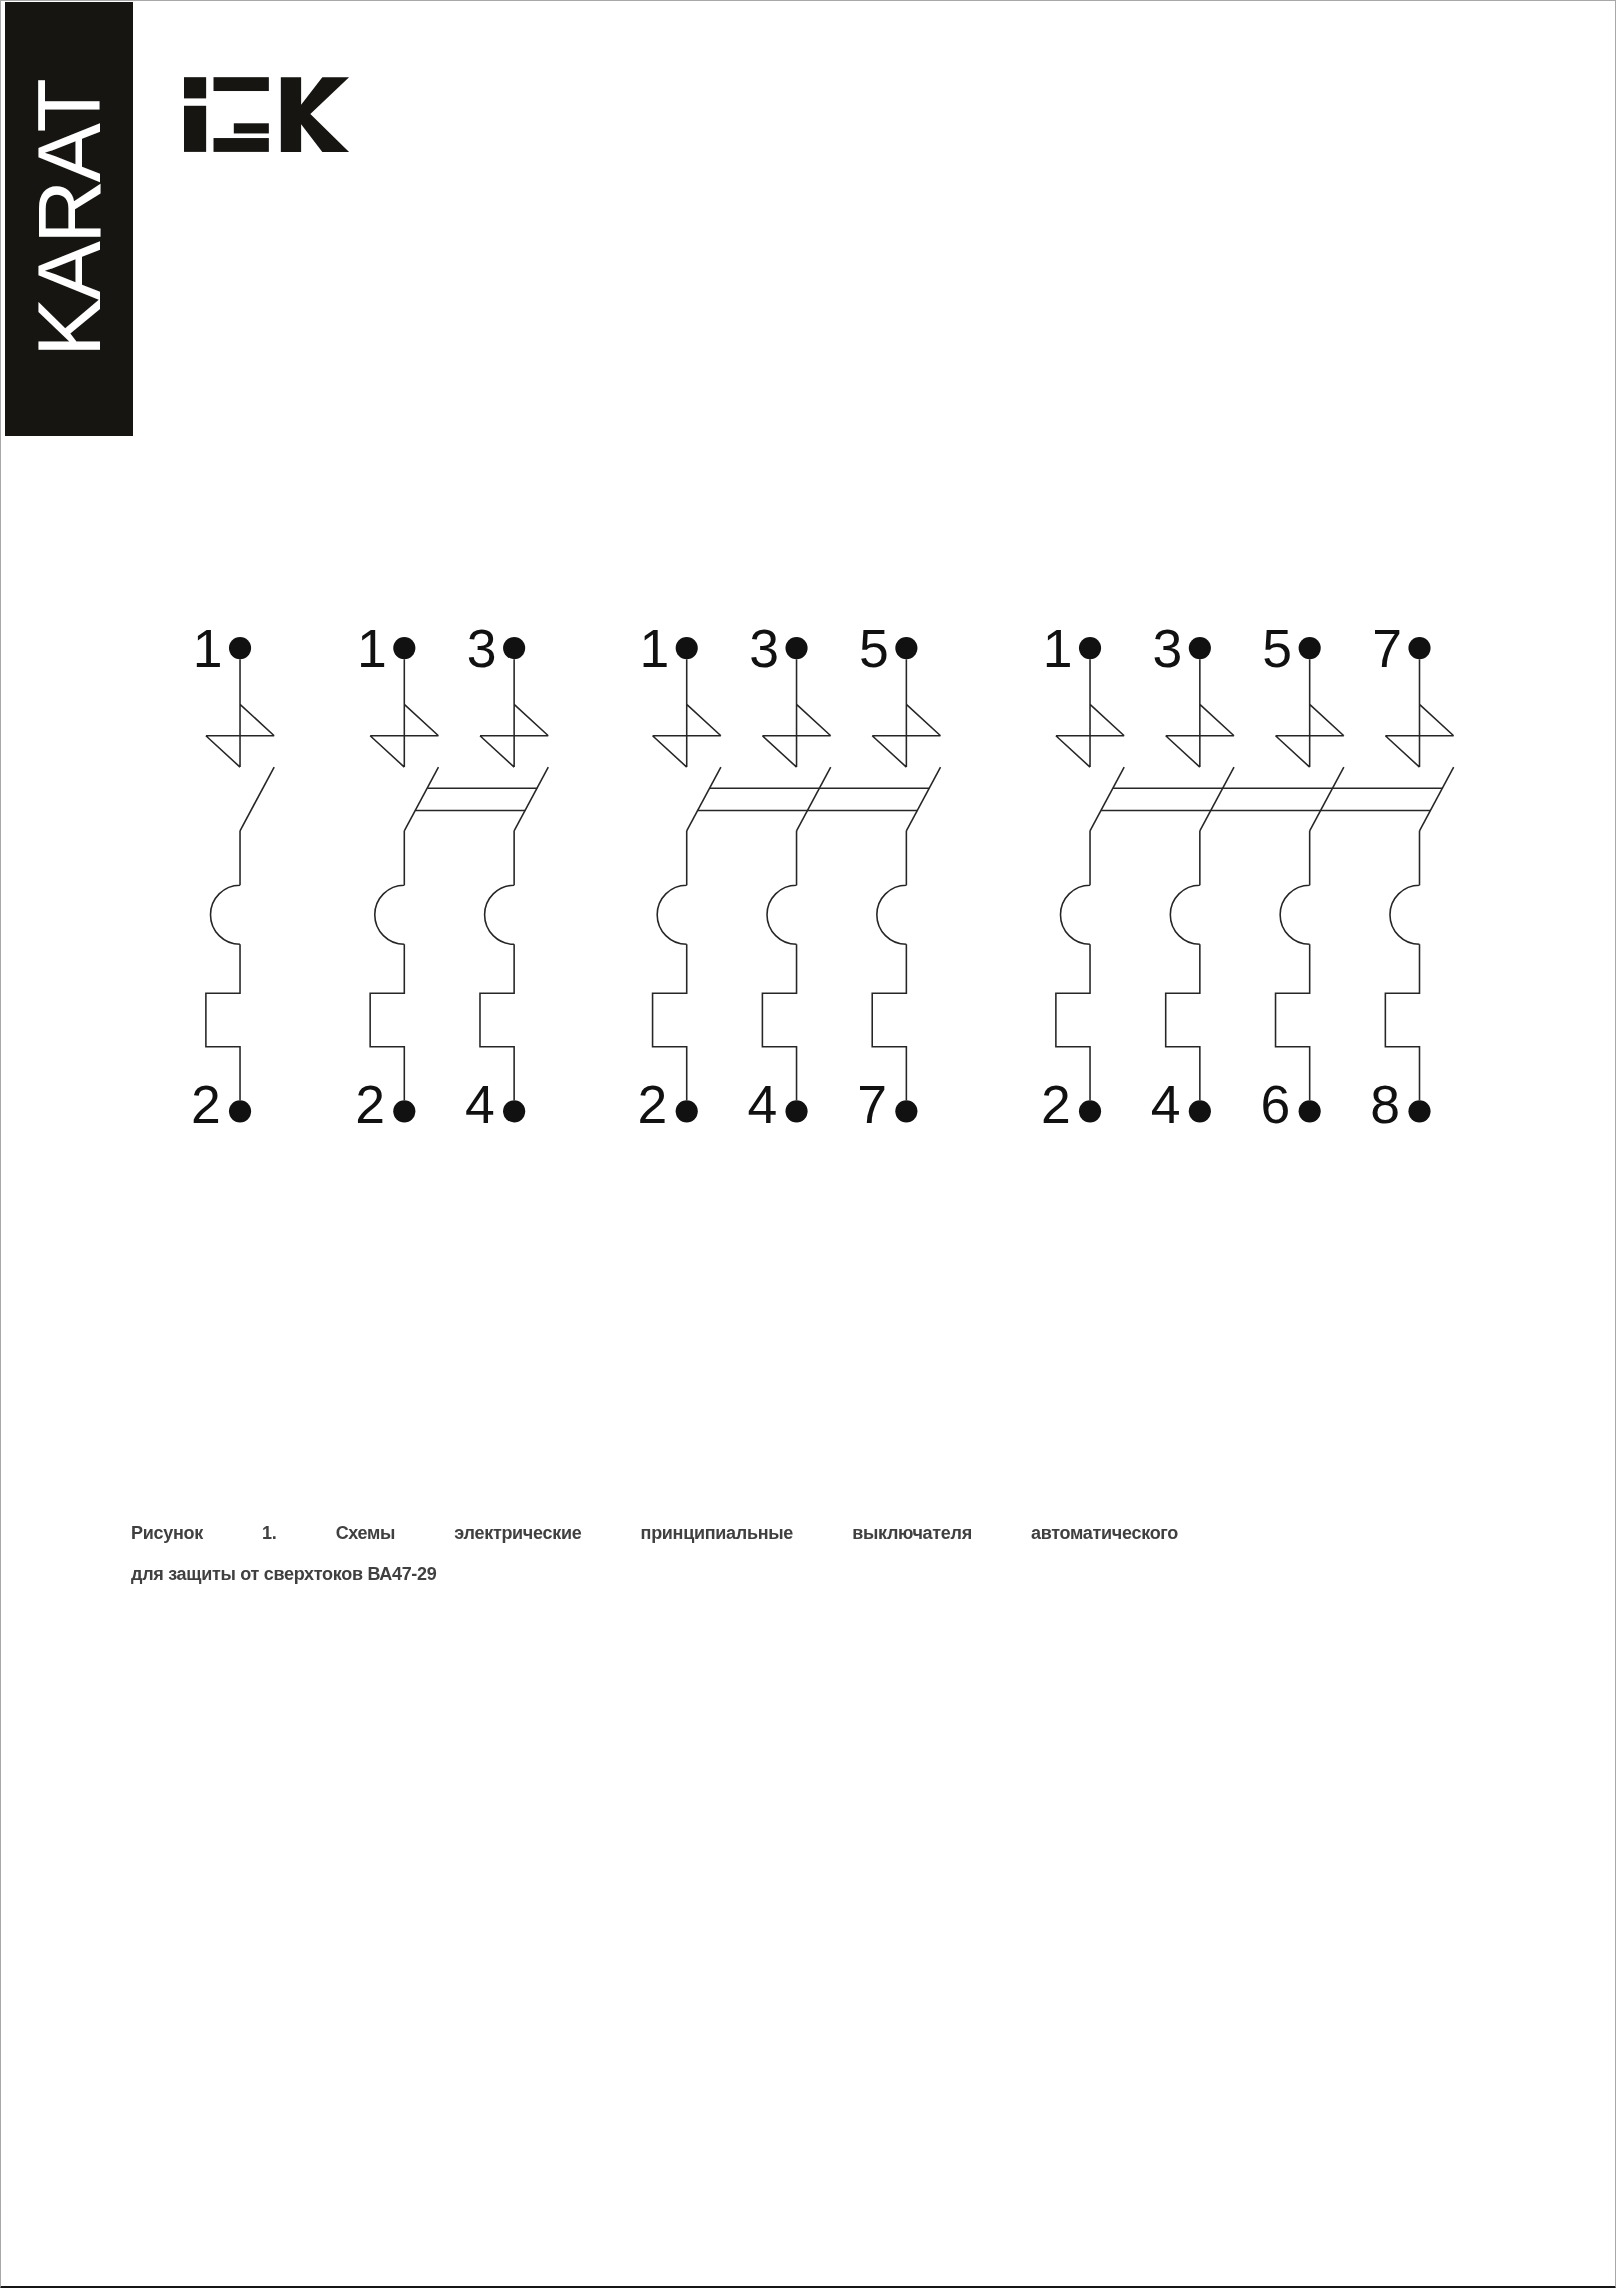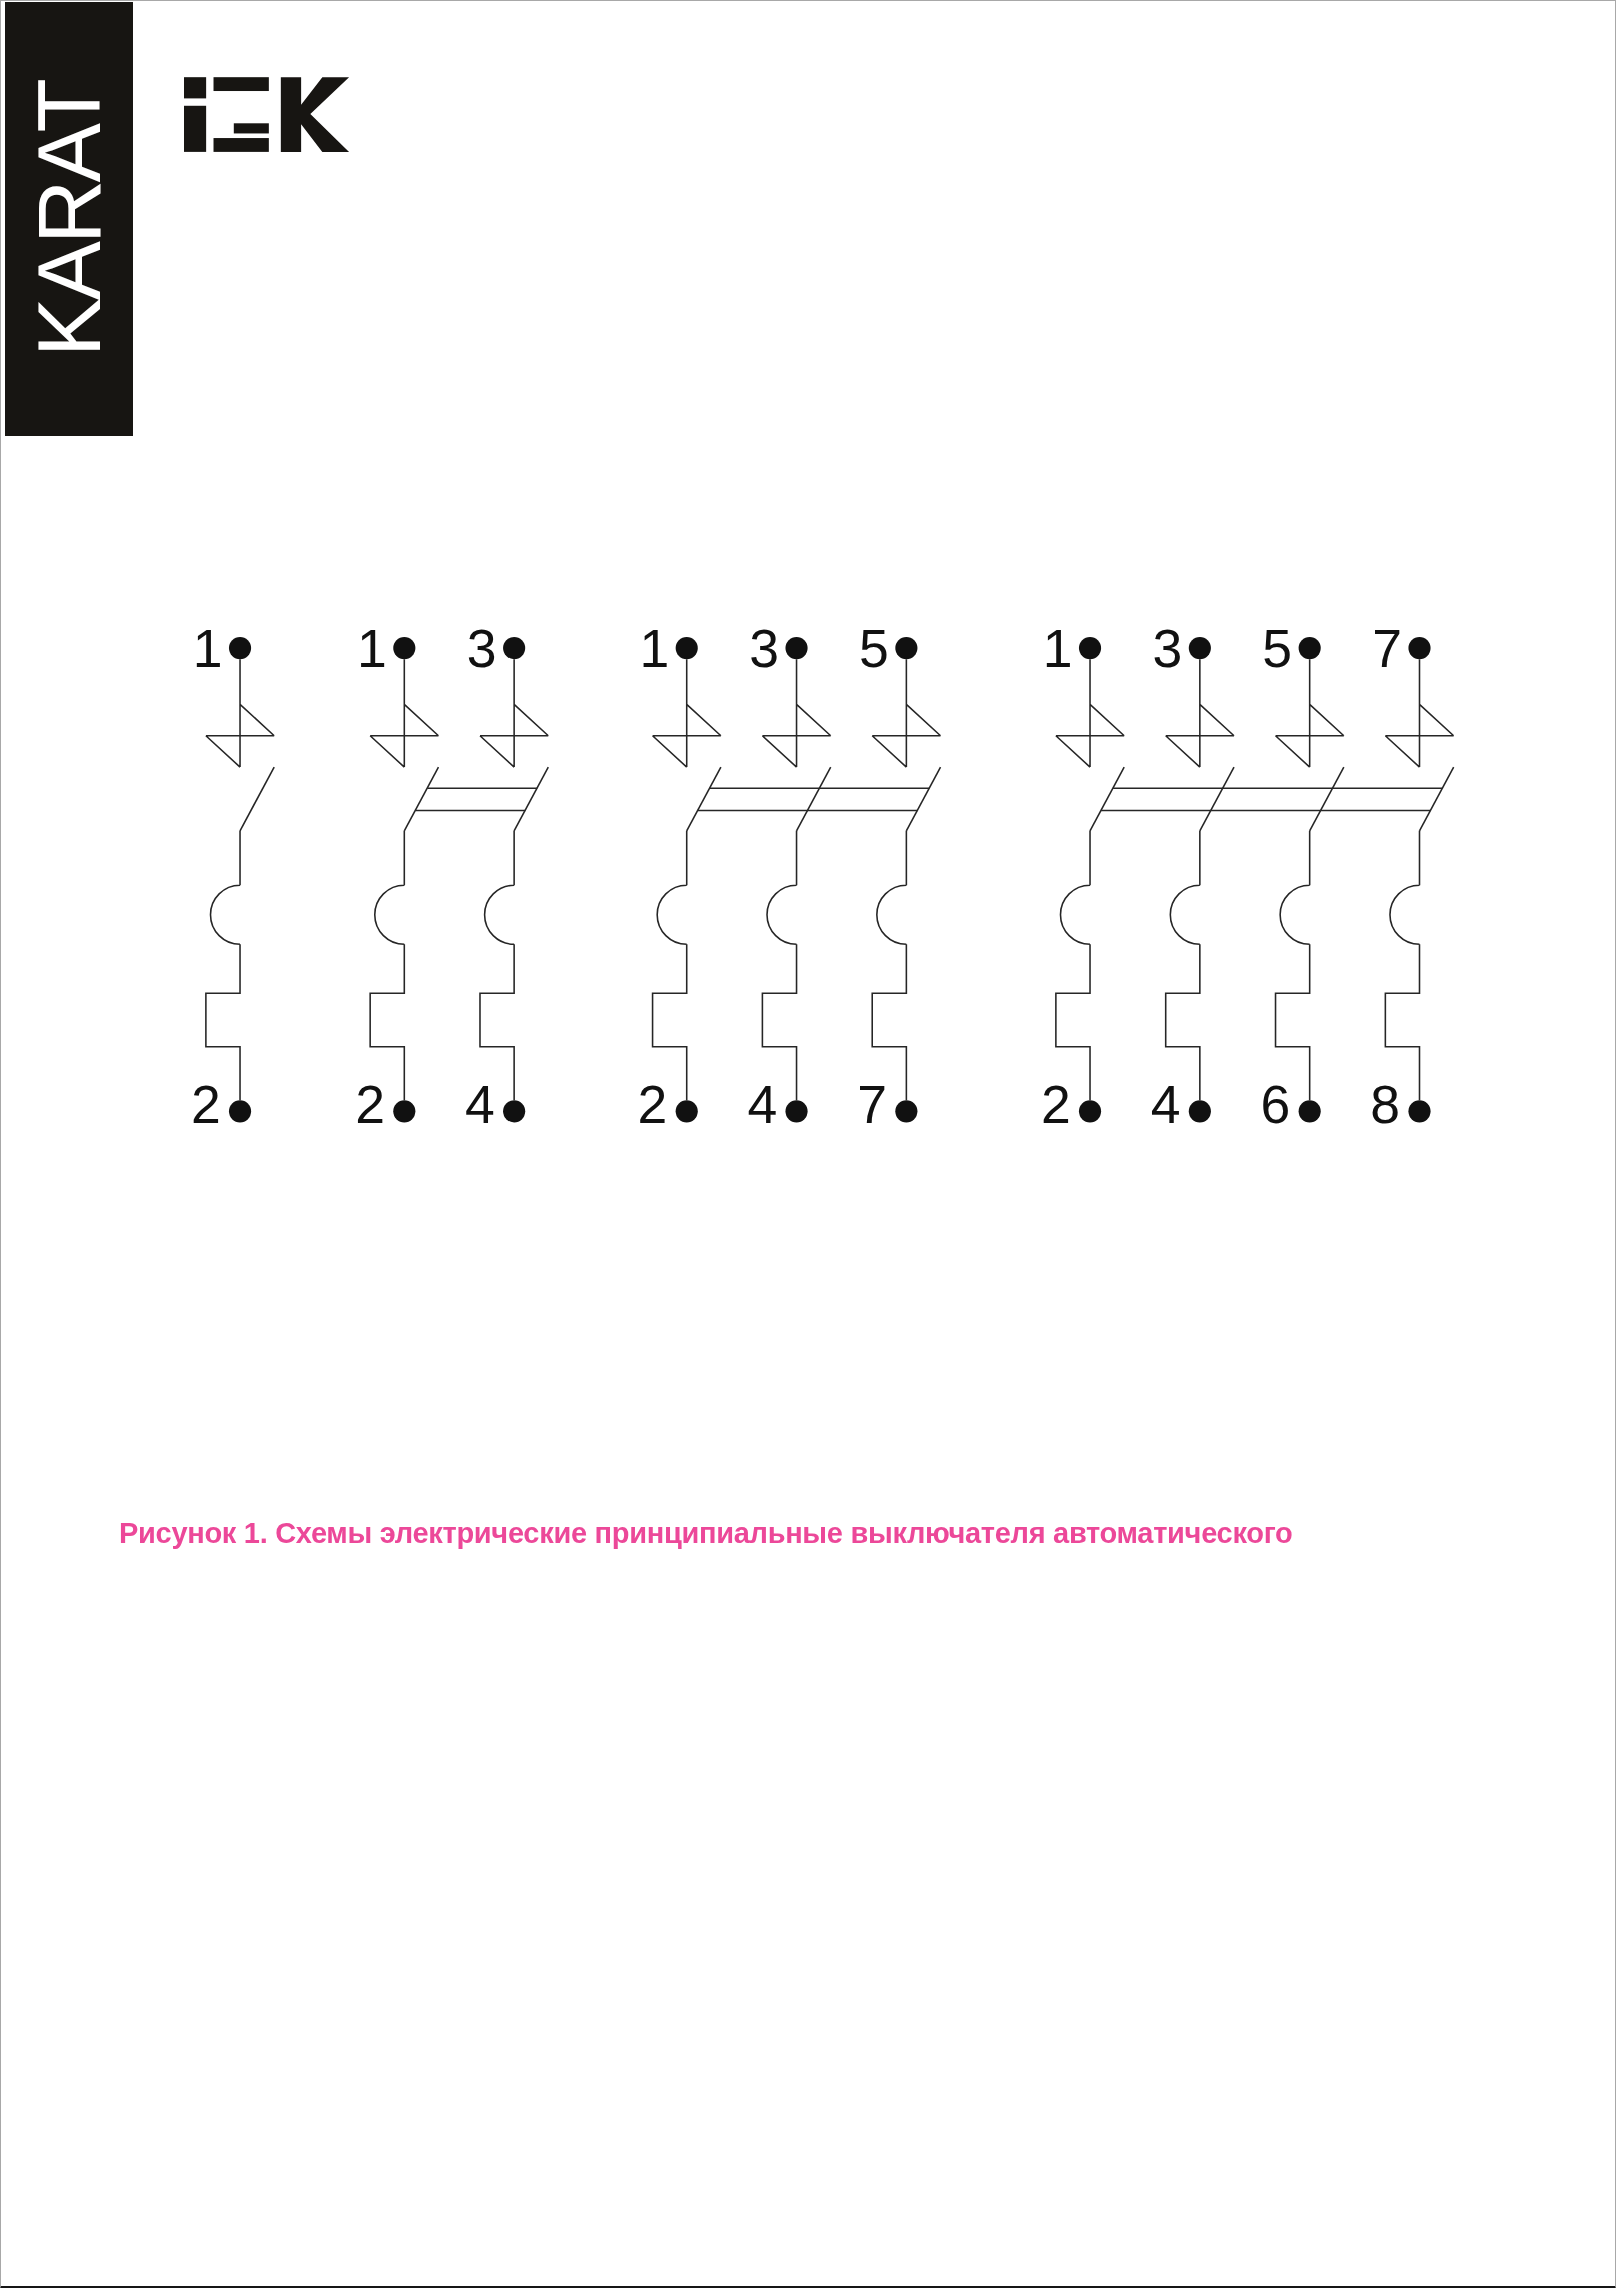--- a/index.html
+++ b/index.html
@@ -50,24 +50,24 @@
   .schematics circle{ fill:#111111; stroke:none; }
   .tnum{
     font-family:"Liberation Sans", sans-serif;
     font-size:58px;
     font-weight:400;
     fill:#111111;
     stroke:none;
   }
   .caption{
     position:absolute;
-    left:118px;top:1512px;
+    left:130px;top:1512px;
     width:1047px;
-    color:#ec4899;
-    font-size:29px;
+    color:#404040;
+    font-size:18px;
     font-weight:700;
     letter-spacing:-0.3px;
     line-height:41px;
   }
   .caption-line1{
     text-align:justify;
     text-align-last:justify;
     white-space:nowrap;
   }
   .caption-line2{ text-align:left; }
@@ -145,16 +145,17 @@
       <text class="tnum" x="1518" y="722" text-anchor="end">7</text>
       <text class="tnum" x="1159" y="1216" text-anchor="end">2</text>
       <text class="tnum" x="1278" y="1216" text-anchor="end">4</text>
       <text class="tnum" x="1397" y="1216" text-anchor="end">6</text>
       <text class="tnum" x="1516" y="1216" text-anchor="end">8</text>
     </g>
   </svg>
 
   <div class="caption">
     <div class="caption-line1">Рисунок 1. Схемы электрические принципиальные выключателя автоматического</div>
+    <div class="caption-line2">для защиты от сверхтоков ВА47-29</div>
   </div>
 
 </div>
 
 
 </body></html>

